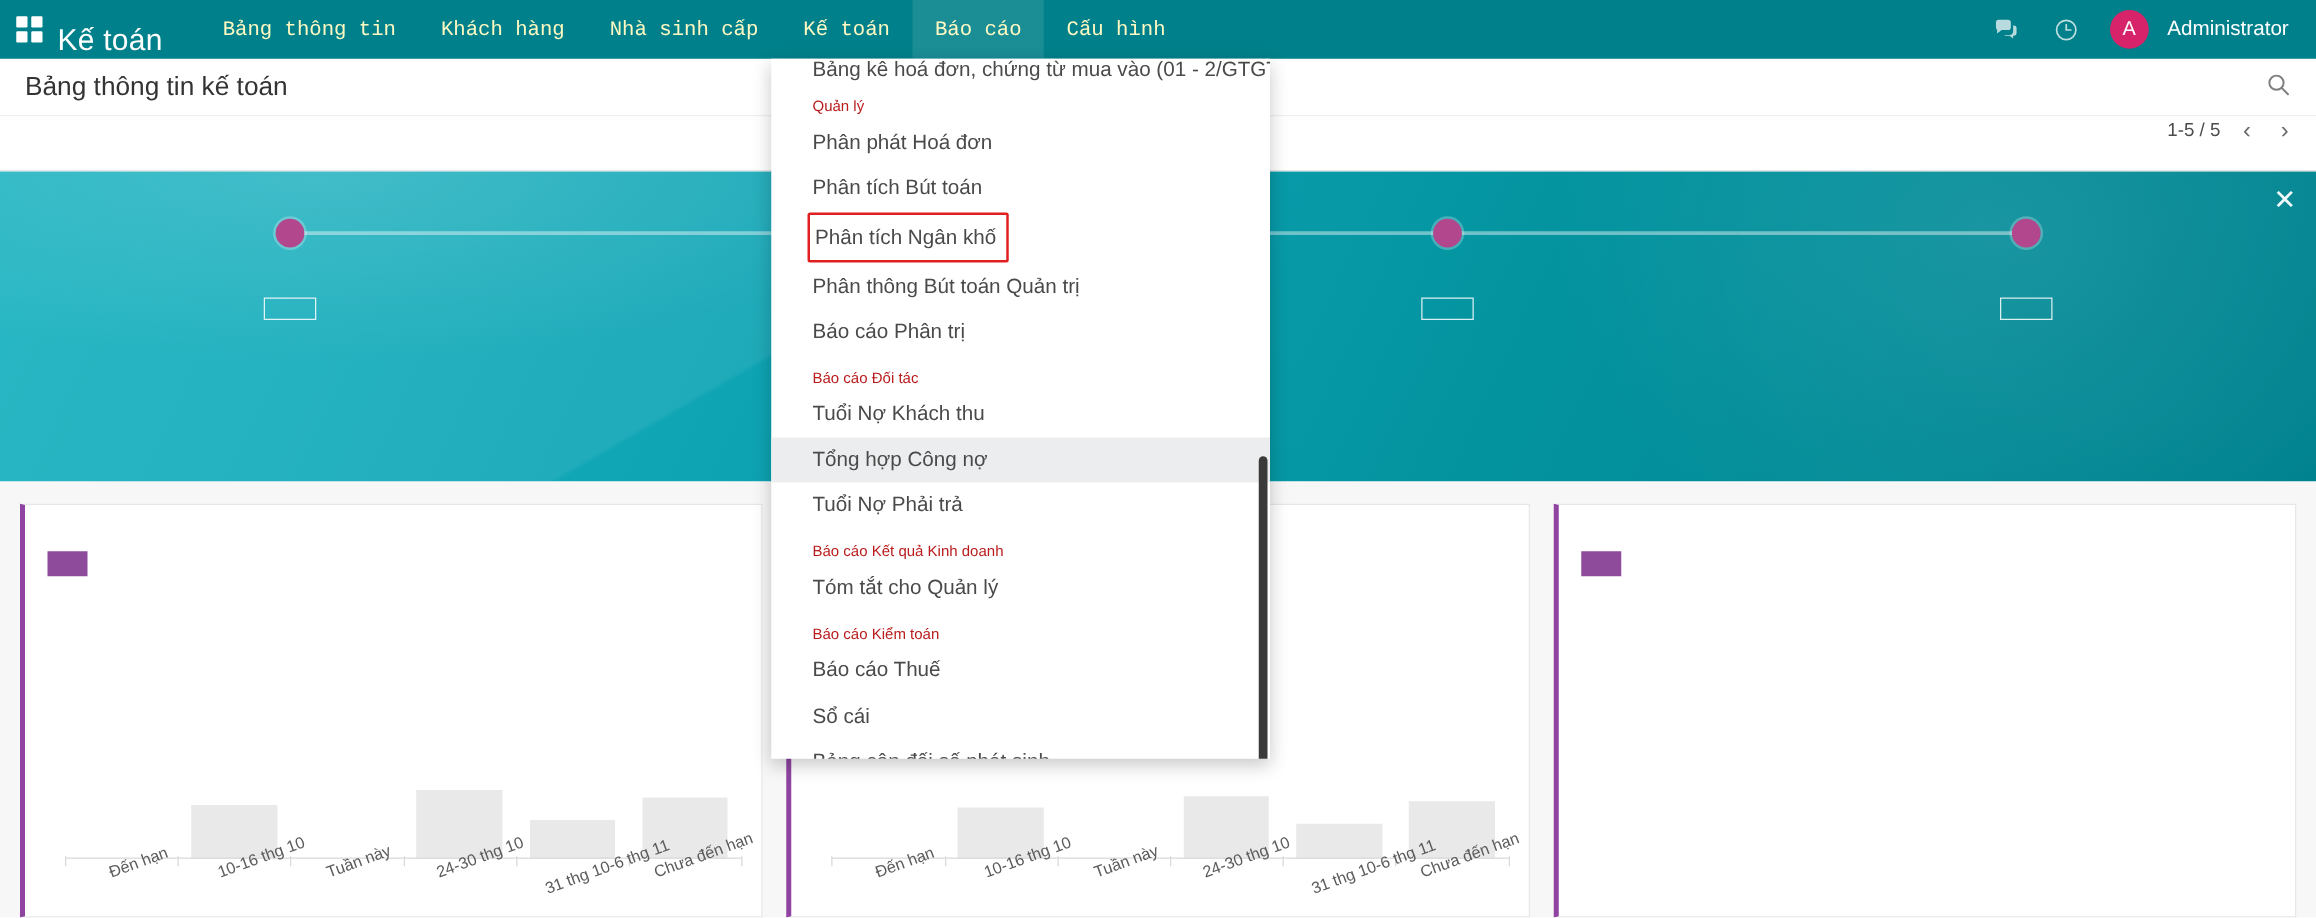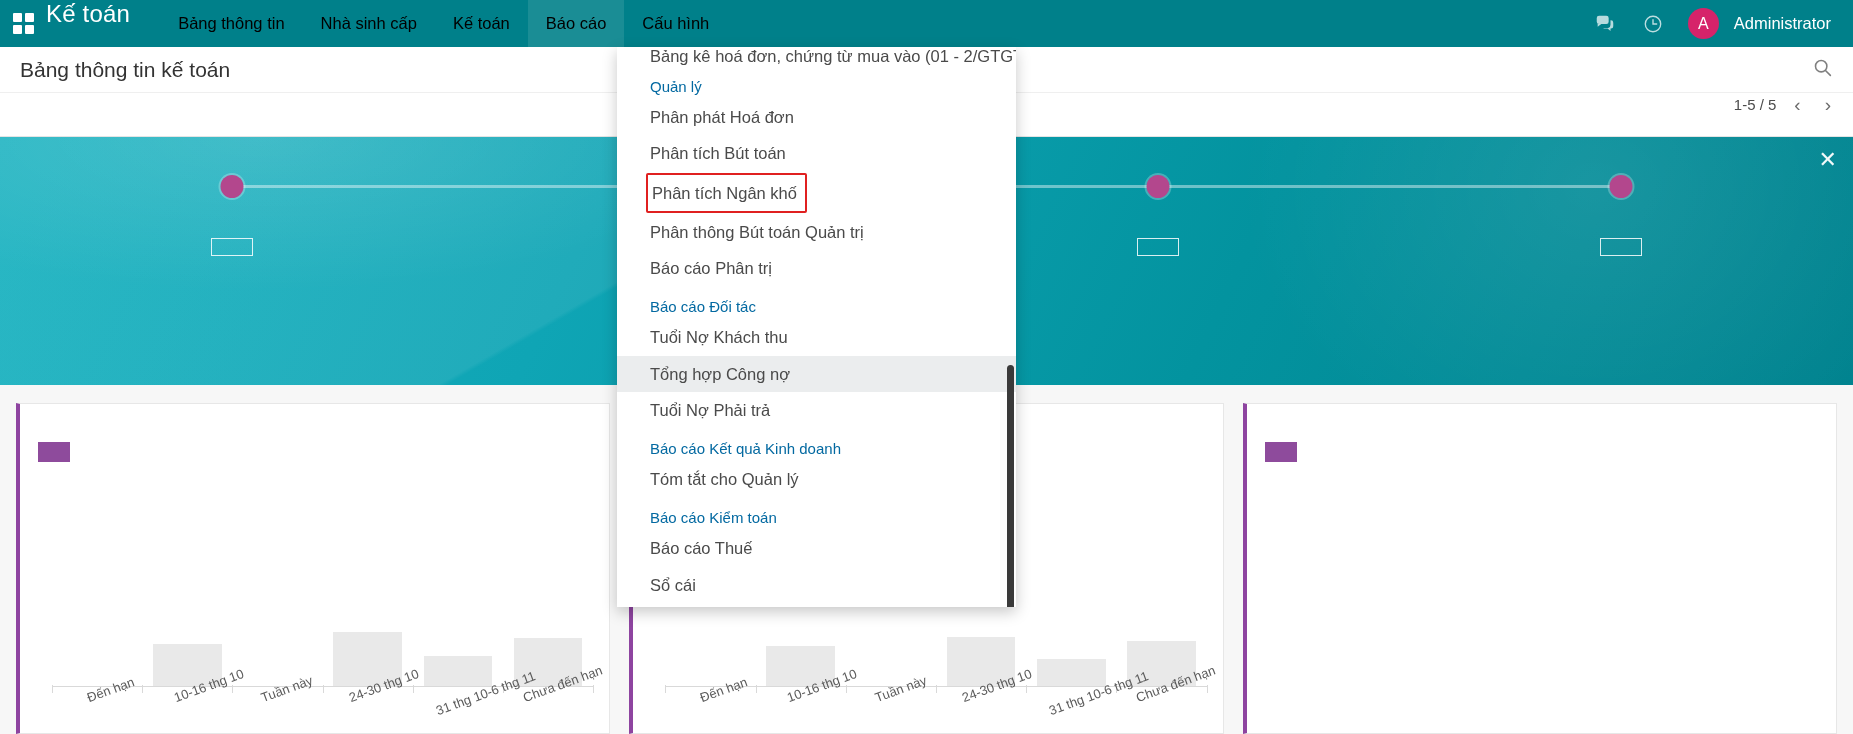--- a/index.html
+++ b/index.html
@@ -9,42 +9,43 @@
     background: #ffffff;
     overflow: hidden;
   }
   #app { position: relative; width: 1853px; height: 734px; overflow: hidden; }
 
   
   .navbar {
     height: 47px;
     background: #00808a;
     display: flex;
-    align-items: flex-start;
+    align-items: flex-end;
     color: #ffffff;
     position: relative;
     z-index: 40;
   }
   .apps-icon {
     width: 46px; height: 47px;
     display: flex; align-items: center; justify-content: center;
     cursor: pointer;
   }
   .apps-grid { display: grid; grid-template-columns: 9px 9px; grid-template-rows: 9px 9px; gap: 3px; }
   .apps-grid i { background: #ffffff; display: block; width: 9px; height: 9px; border-radius: 1px; }
   .brand {
     font-size: 24px; font-weight: 400; color: #ffffff;
     padding: 0 8px 0 0; margin-right: 22px; letter-spacing: .2px;
     cursor: pointer;
   }
   .menu-item {
-    font-size: 16.5px; color: #000000;
+    font-size: 16.5px; color: #fef9c3;
     padding: 0 18px; height: 47px;
     display: flex; align-items: center; cursor: pointer;
     white-space: nowrap;
+    font-family: Liberation Mono, monospace;
   }
   .menu-item.active { background: rgba(255,255,255,0.10); }
   .nav-right {
     margin-left: auto; display: flex; align-items: center;
     padding-right: 22px; gap: 6px;
   }
   .nav-icon-btn {
     width: 42px; height: 47px; display: flex; align-items: center; justify-content: center;
     cursor: pointer; opacity: .92;
   }
@@ -239,21 +240,21 @@
   .dd-item.hovered { background: #ebedee; }
   .dd-item.boxed {
     display: inline-block;
     margin-left: 29px;
     padding-left: 4px; padding-right: 8px;
     border: 2px solid #e02020;
     border-radius: 2px;
   }
   .dd-item-wrap-boxed { padding: 1px 0 1px 0; text-decoration: underline; }
   .dd-section {
-    font-size: 15px; color: #0369a1;
+    font-size: 12px; color: #b91c1c;
     padding: 12px 14px 4px 33px;
     white-space: nowrap;
   }
   .dd-top-cut {
     font-size: 16.5px; color: #4a4a4a;
     padding: 0 14px 7px 33px;
     white-space: nowrap; line-height: 1.1;
     overflow: hidden; height: 19px;
   }
   .dd-scrollbar {
@@ -273,20 +274,21 @@
       <div class="apps-grid">
           <i></i>
           <i></i>
           <i></i>
           <i></i>
         </div>
     </div>
     <div class="brand">Kế toán</div>
     <div id="nav-menus" style="display:flex;align-items:center;">
         <div class="menu-item">Bảng thông tin</div>
+        <div class="menu-item">Khách hàng</div>
         <div class="menu-item">Nhà sinh cấp</div>
         <div class="menu-item">Kế toán</div>
         <div class="menu-item active">Báo cáo</div>
         <div class="menu-item">Cấu hình</div>
       </div>
 
     <div class="nav-right">
       <div class="nav-icon-btn">
         <svg width="22" height="22" viewBox="0 0 24 24" fill="rgba(255,255,255,.78)">
           <path d="M3 5.5A2.5 2.5 0 0 1 5.5 3h8A2.5 2.5 0 0 1 16 5.5v4A2.5 2.5 0 0 1 13.5 12H8l-4 3v-3H5.5A2.5 2.5 0 0 1 3 9.5v-4z"></path>

